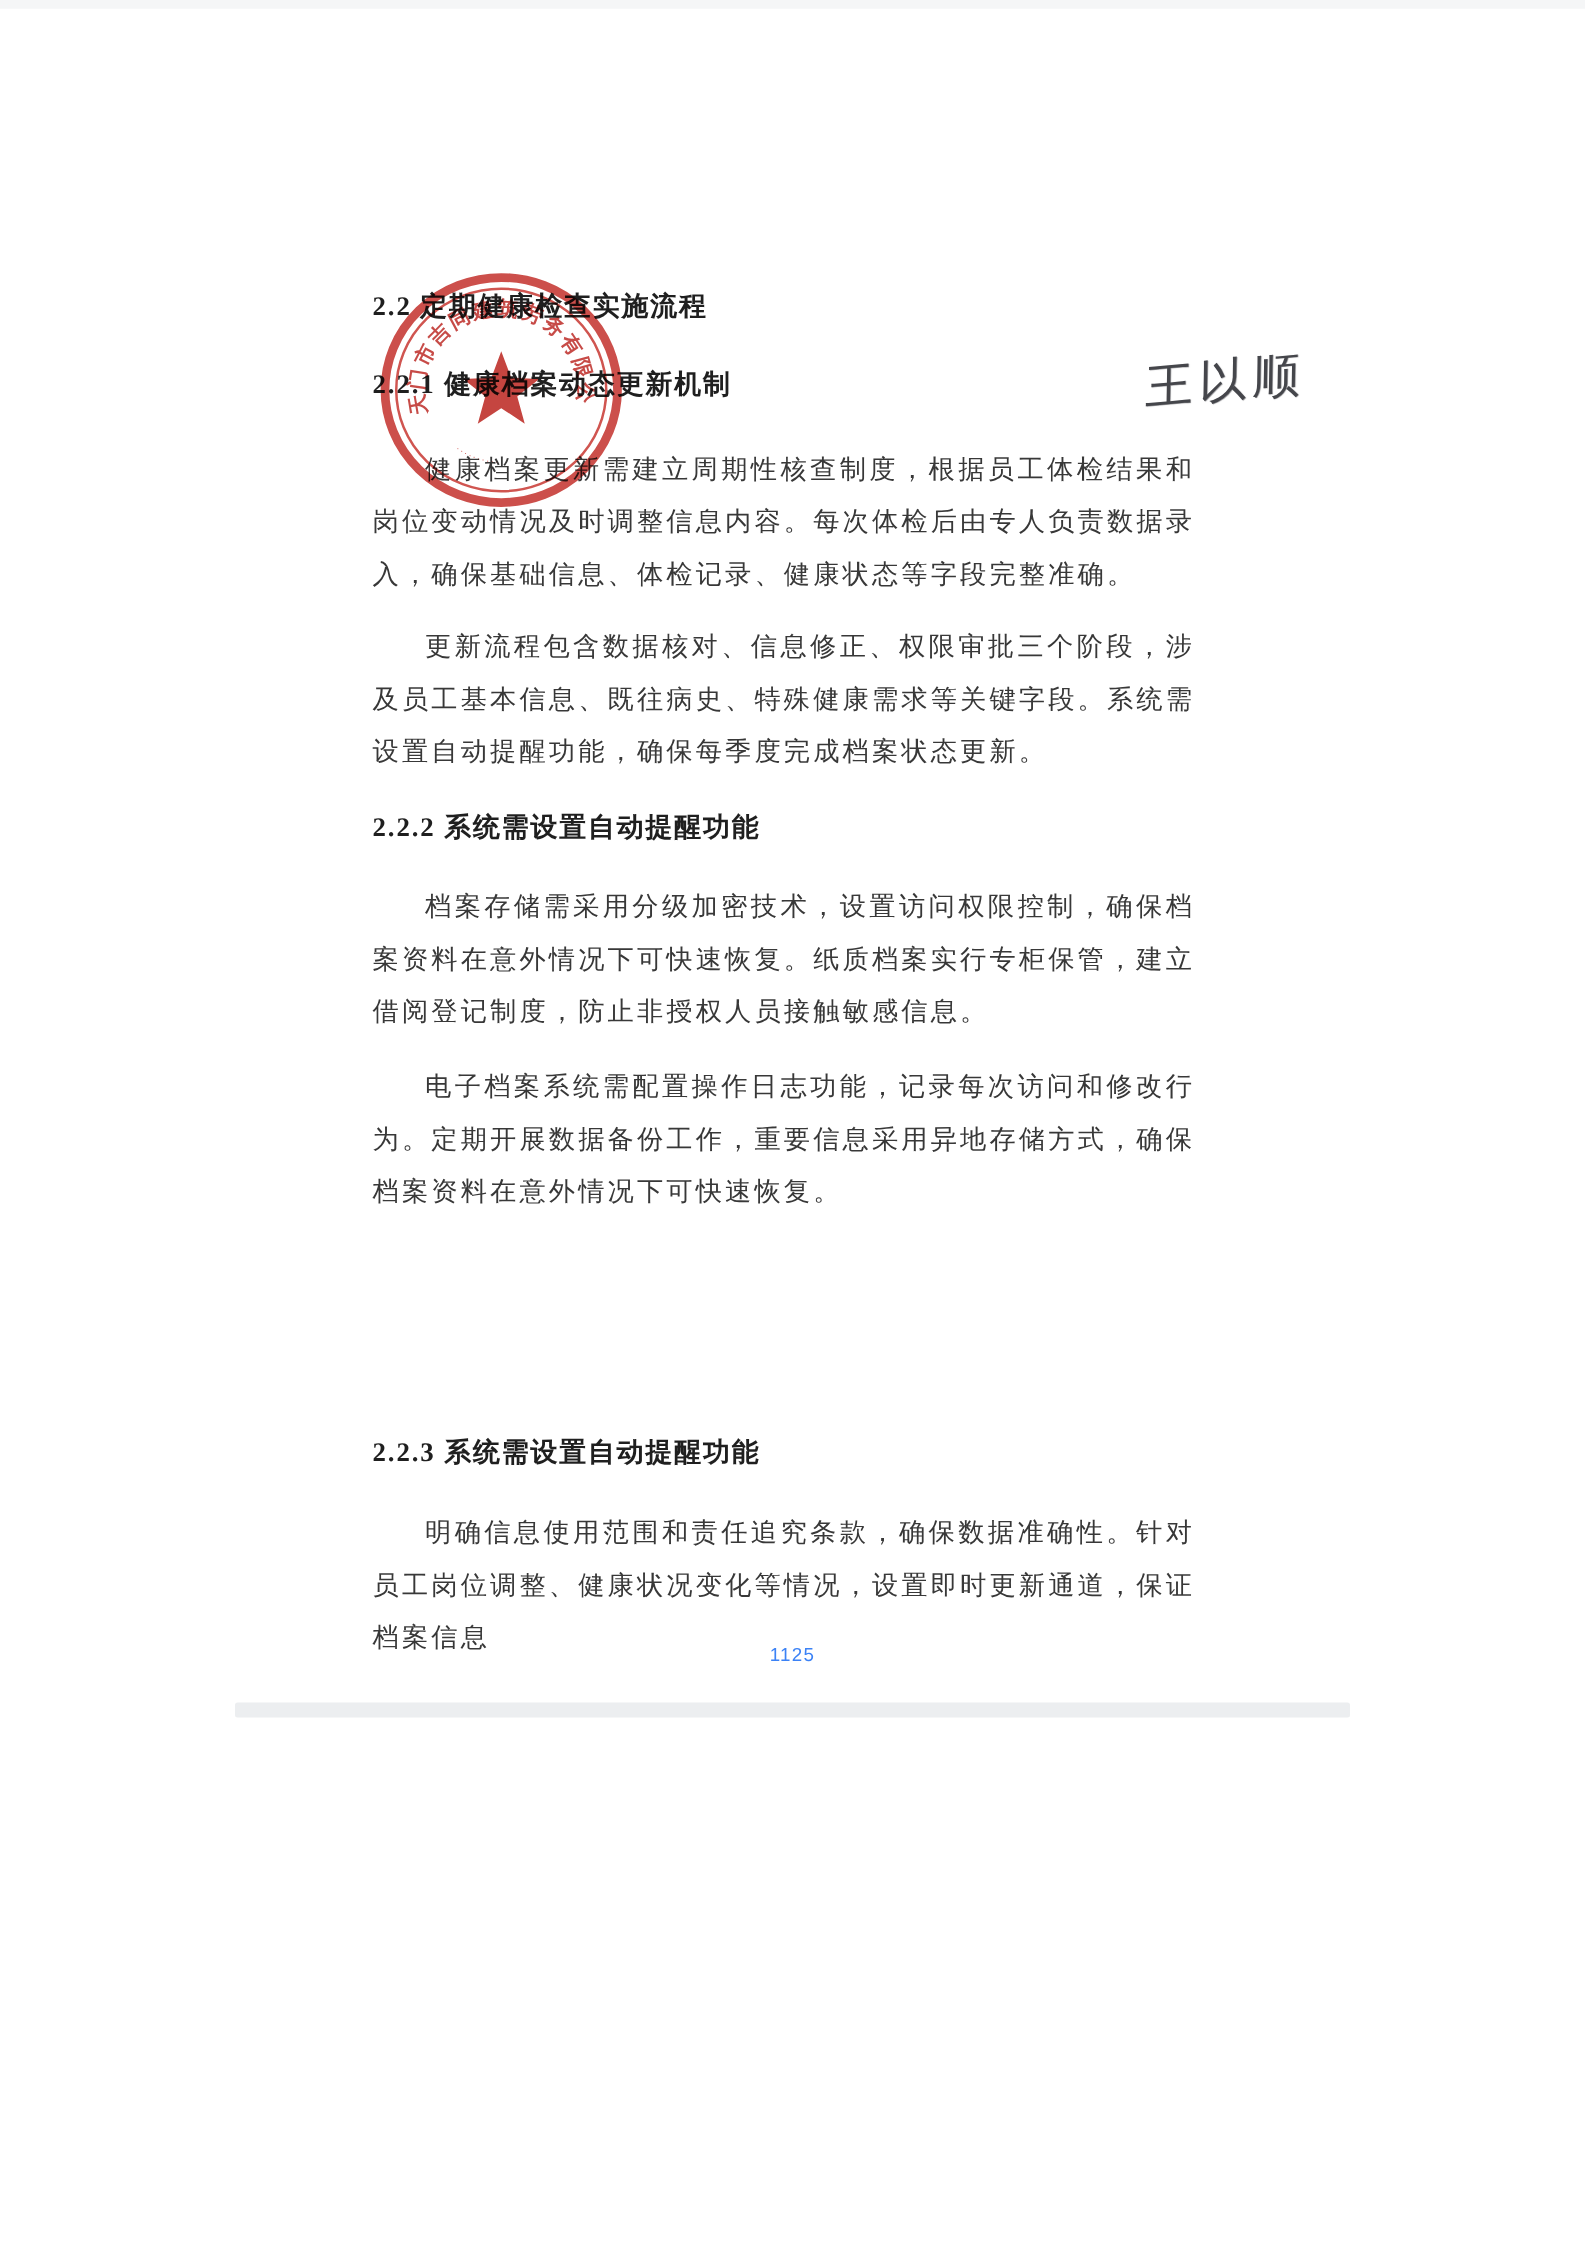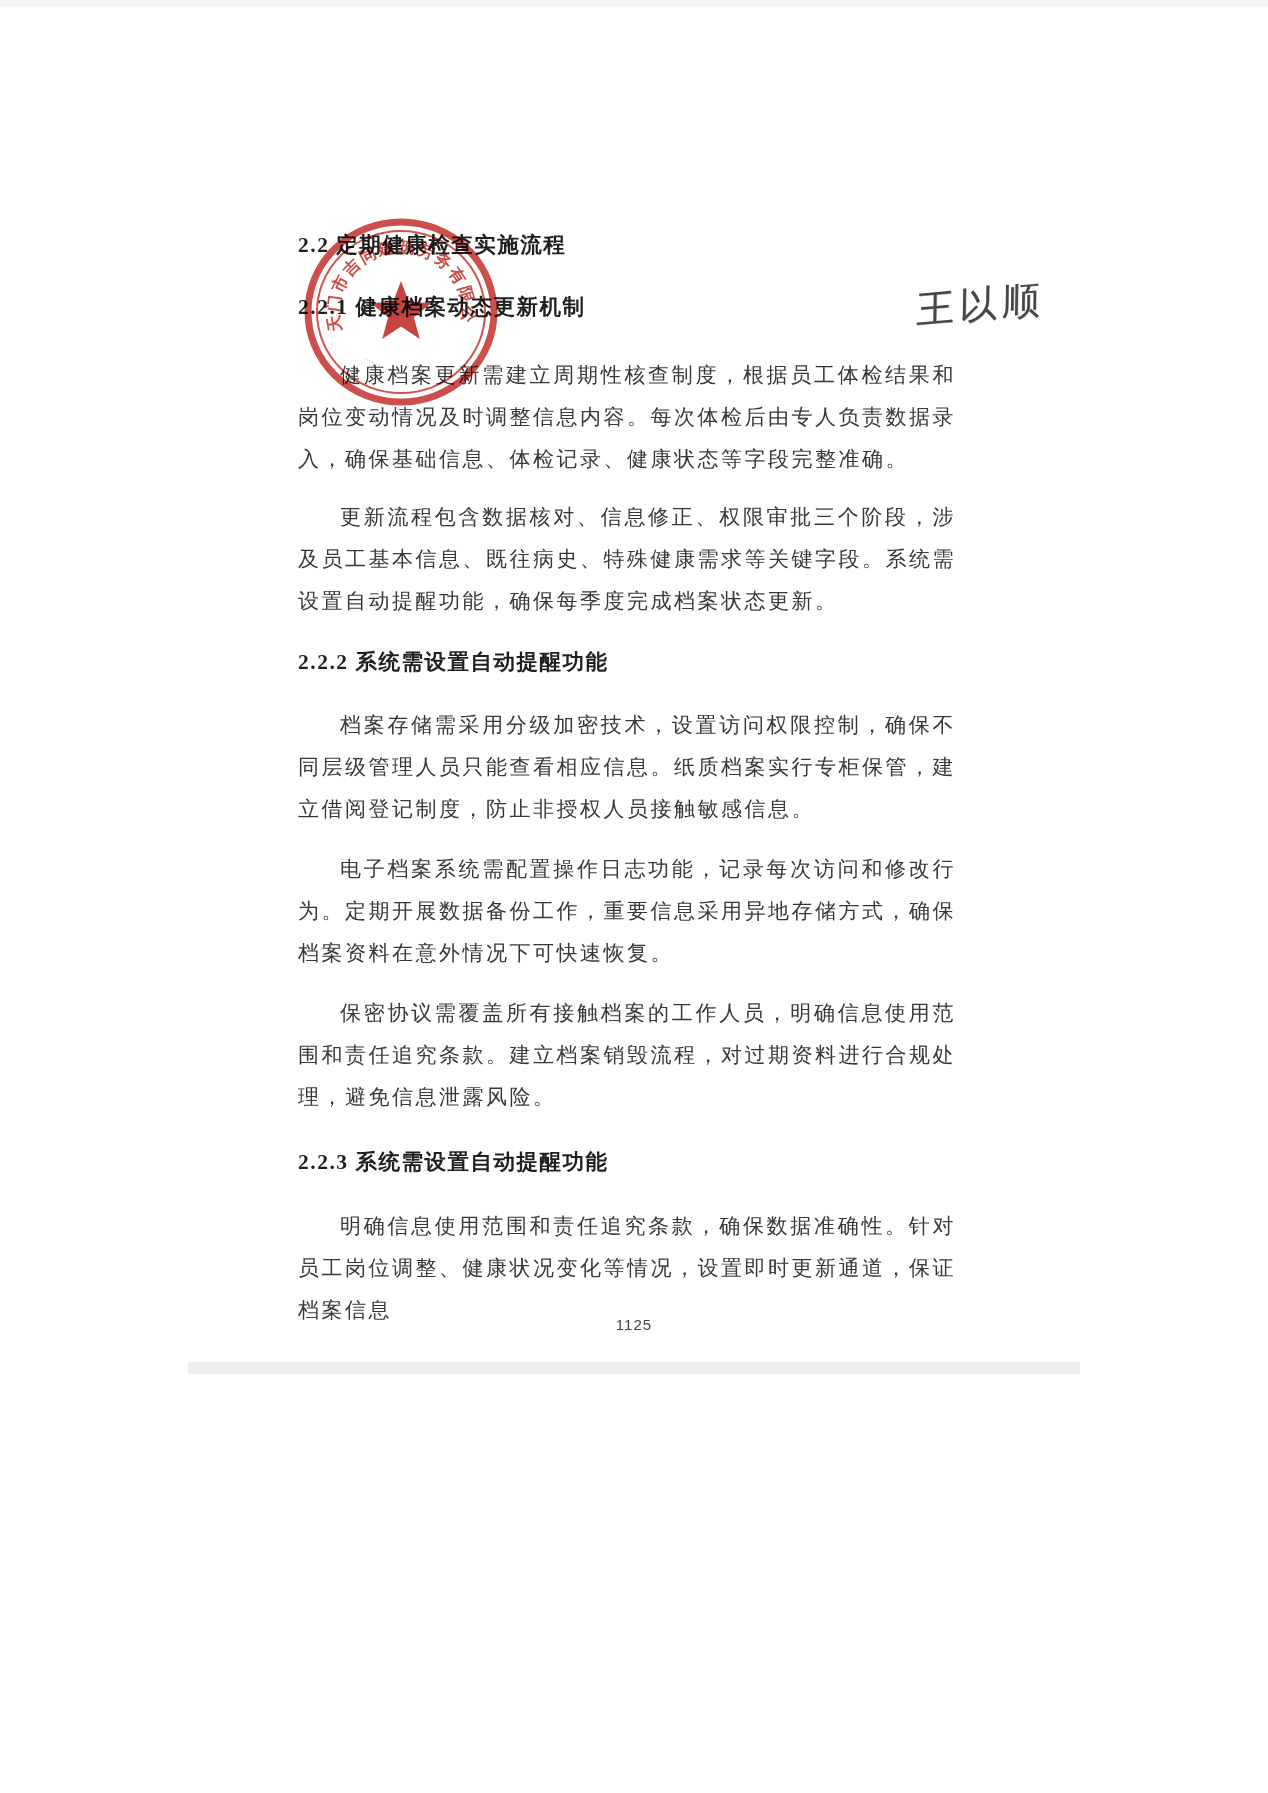--- a/index.html
+++ b/index.html
@@ -50,21 +50,21 @@
   .p-s3    { top: 992px; }
   .h-2-2-3 { top: 1148px; }
   .p-i1    { top: 1205px; }
   .page-number {
     position: absolute;
     left: 0; top: 1316px;
     width: 1268px;
     text-align: center;
     font-size: 15px;
     letter-spacing: 1px;
-    color: #404040;
+    color: #3b82f6;
     font-family: "Liberation Sans", "DejaVu Sans", sans-serif;
   }
   .bottom-bar {
     position: absolute;
     left: 188px; top: 1362px;
     width: 892px; height: 12px;
     background: #eceef0;
     border-radius: 2px;
   }
   .stamp {
@@ -111,25 +111,24 @@
   <div class="heading h-2-2">2.2 定期健康检查实施流程</div>
 
   <div class="heading h-2-2-1">2.2.1 健康档案动态更新机制</div>
 
   <p class="para p-u1">健康档案更新需建立周期性核查制度，根据员工体检结果和岗位变动情况及时调整信息内容。每次体检后由专人负责数据录入，确保基础信息、体检记录、健康状态等字段完整准确。</p>
 
   <p class="para p-u2">更新流程包含数据核对、信息修正、权限审批三个阶段，涉及员工基本信息、既往病史、特殊健康需求等关键字段。系统需设置自动提醒功能，确保每季度完成档案状态更新。</p>
 
   <div class="heading h-2-2-2">2.2.2 系统需设置自动提醒功能</div>
 
-  <p class="para p-s1">档案存储需采用分级加密技术，设置访问权限控制，确保不同层级管理人员只能查看相应信息。纸质档案实行专柜保管，建立借阅登记制度，防止非授权人员接触敏感信息。</p>
+  <p class="para p-s1">档案存储需采用分级加密技术，设置访问权限控制，确保档案资料在意外情况下可快速恢复。纸质档案实行专柜保管，建立借阅登记制度，防止非授权人员接触敏感信息。</p>
 
   <p class="para p-s2">电子档案系统需配置操作日志功能，记录每次访问和修改行为。定期开展数据备份工作，重要信息采用异地存储方式，确保档案资料在意外情况下可快速恢复。</p>
 
-  <p class="para p-s3">保密协议需覆盖所有接触档案的工作人员，明确信息使用范围和责任追究条款。建立档案销毁流程，对过期资料进行合规处理，避免信息泄露风险。</p>
 
   <div class="heading h-2-2-3">2.2.3 系统需设置自动提醒功能</div>
 
   <p class="para p-i1">明确信息使用范围和责任追究条款，确保数据准确性。针对员工岗位调整、健康状况变化等情况，设置即时更新通道，保证档案信息</p>
 
   <div class="page-number">1125</div>
 
   <div class="bottom-bar"></div>
 
   <div class="stamp">

